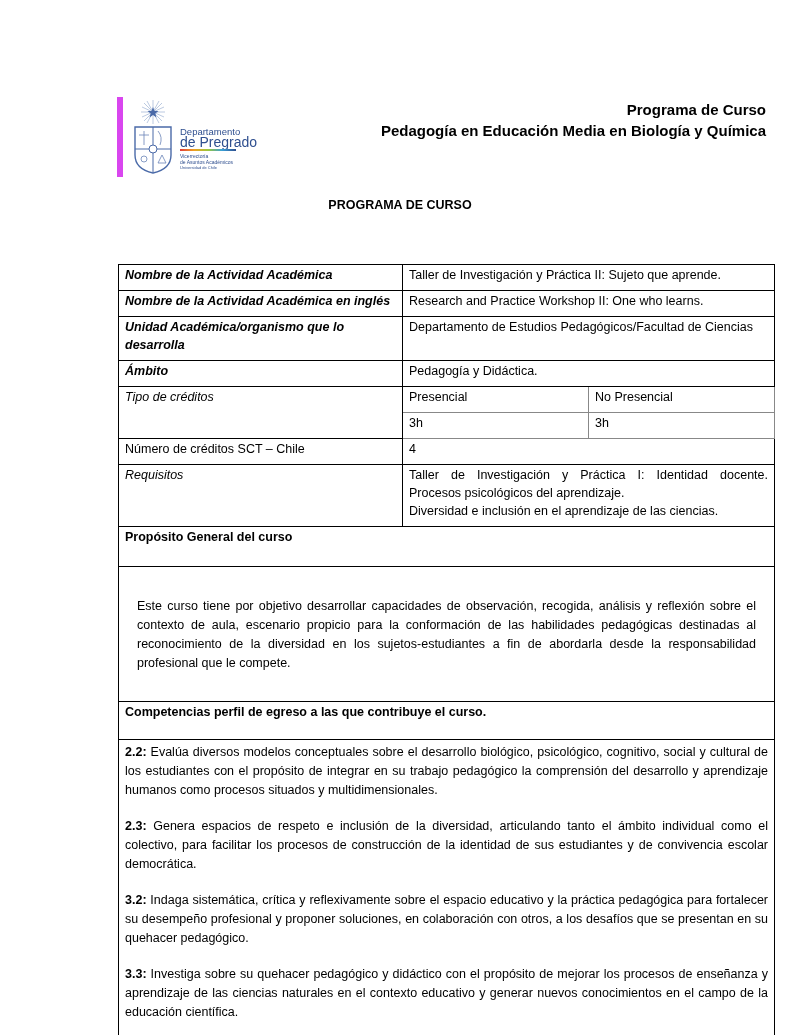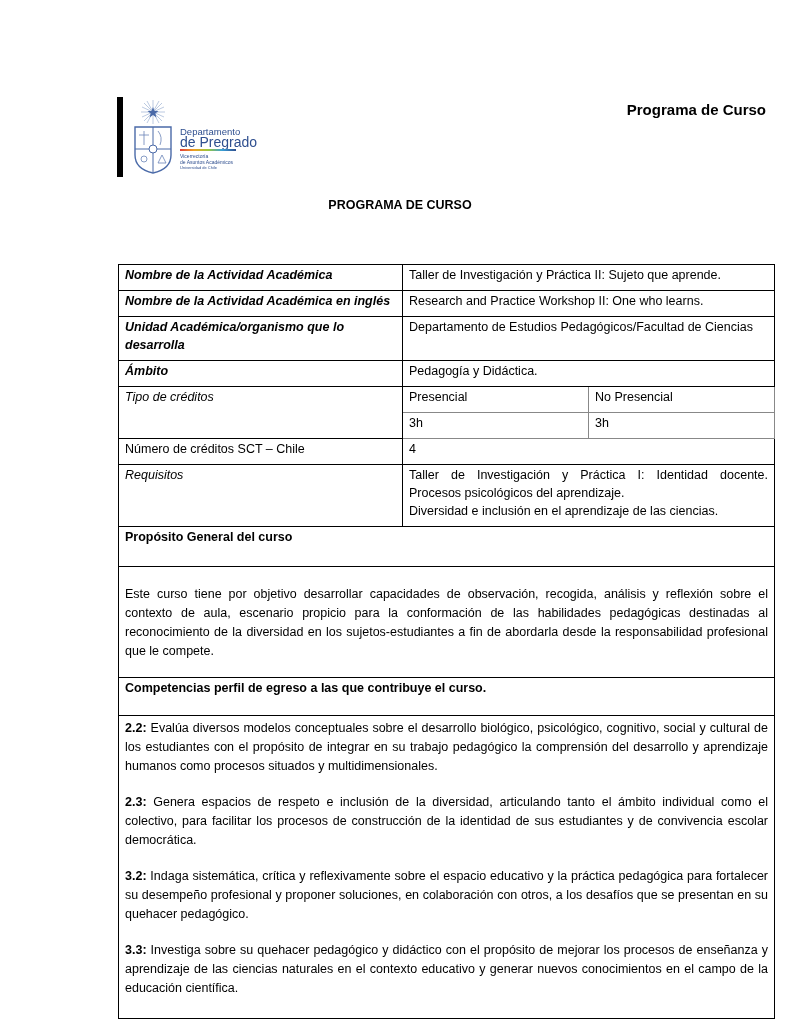--- a/index.html
+++ b/index.html
@@ -1,17 +1,17 @@
 <!DOCTYPE html>
 <html><head>
 <meta charset="utf-8">
 <style>
   html, body { margin: 0; padding: 0; background: #ffffff; }
   body { width: 800px; height: 1035px; position: relative; font-family: "Liberation Sans", sans-serif; color: #000; overflow: hidden; }
-  .logo { position: absolute; left: 117px; top: 97px; width: 106px; height: 80px; background: #000000; text-decoration: underline; }
+  .logo { position: absolute; left: 117px; top: 97px; width: 106px; height: 80px; background: #d946ef; text-decoration: underline; }
   .logo-inner { position: absolute; left: 6px; top: 0; width: 114px; height: 80px; background: #ffffff; }
   .logo svg { position: absolute; left: 0; top: 0; }
   .logo-text1 { position: absolute; left: 57px; top: 30px; font-size: 9.5px; line-height: 10px; color: #2f4f8f; font-weight: normal; white-space: nowrap; }
   .logo-text2 { position: absolute; left: 57px; top: 40px; font-size: 14px; line-height: 10px; color: #2f4f8f; white-space: nowrap; }
   .logo-bar { position: absolute; left: 57px; top: 52px; width: 56px; height: 2px; background: linear-gradient(90deg, #e03a3a 0%, #f0a020 25%, #9ac73a 50%, #3aa0d8 75%, #2f4f8f 100%); }
   .logo-text3 { position: absolute; left: 57px; top: 56px; font-size: 5px; line-height: 6px; color: #2f4f8f; white-space: nowrap; }
   .logo-text4 { position: absolute; left: 57px; top: 62px; font-size: 5px; line-height: 6px; color: #2f4f8f; white-space: nowrap; }
   .logo-text5 { position: absolute; left: 57px; top: 68px; font-size: 4px; line-height: 5px; color: #2f4f8f; white-space: nowrap; }
 
   .hdr { position: absolute; right: 34px; top: 99px; text-align: right; font-weight: bold; font-size: 15px; line-height: 21px; }
@@ -20,21 +20,21 @@
   table.main { position: absolute; left: 118px; top: 264px; width: 657px; border-collapse: collapse; font-size: 12.5px; }
   table.main td { border: 1.5px solid #000; padding: 1px 6px 6px 6px; vertical-align: top; line-height: 18px; }
   td.lbl { width: 271px; font-style: italic; font-weight: bold; }
   td.lbl-it { font-style: italic; font-weight: normal; }
   td.lbl-b { font-weight: normal; font-style: normal; margin-left: 44px; }
   td.val-b { font-weight: normal; }
   td.sub { border-color: #888 !important; }
   .just { text-align: justify; }
   td.full { padding: 2px 6px; }
   .sec-head { font-weight: bold; }
-  .para { text-align: justify; line-height: 19px; margin: 0; }
+  .para { text-align: justify; line-height: 19px; margin: 12px; }
   .comp { text-align: justify; line-height: 19px; margin: 0 0 17px 0; }
   .comp:last-child { margin-bottom: 0; }
   .comp b { font-weight: bold; }
 </style>
 </head>
 <body>
 
 <div class="logo">
   <div class="logo-inner">
     <svg width="60" height="80" viewBox="0 0 60 80">
@@ -65,20 +65,21 @@
     <div class="logo-text2">de Pregrado</div>
     <div class="logo-bar"></div>
     <div class="logo-text3">Vicerrectoría</div>
     <div class="logo-text4">de Asuntos Académicos</div>
     <div class="logo-text5">Universidad de Chile</div>
   </div>
 </div>
 
 <div class="hdr">
   <div>Programa de Curso</div>
+  <div>Pedagogía en Educación Media en Biología y Química</div>
 </div>
 
 <div class="doc-title">PROGRAMA DE CURSO</div>
 
 <table class="main">
   <tbody>
       <tr>
     <td class="lbl">Nombre de la Actividad Académica</td>
     <td colspan="2" class="val-b">Taller de Investigación y Práctica II: Sujeto que aprende.</td>
   </tr>

